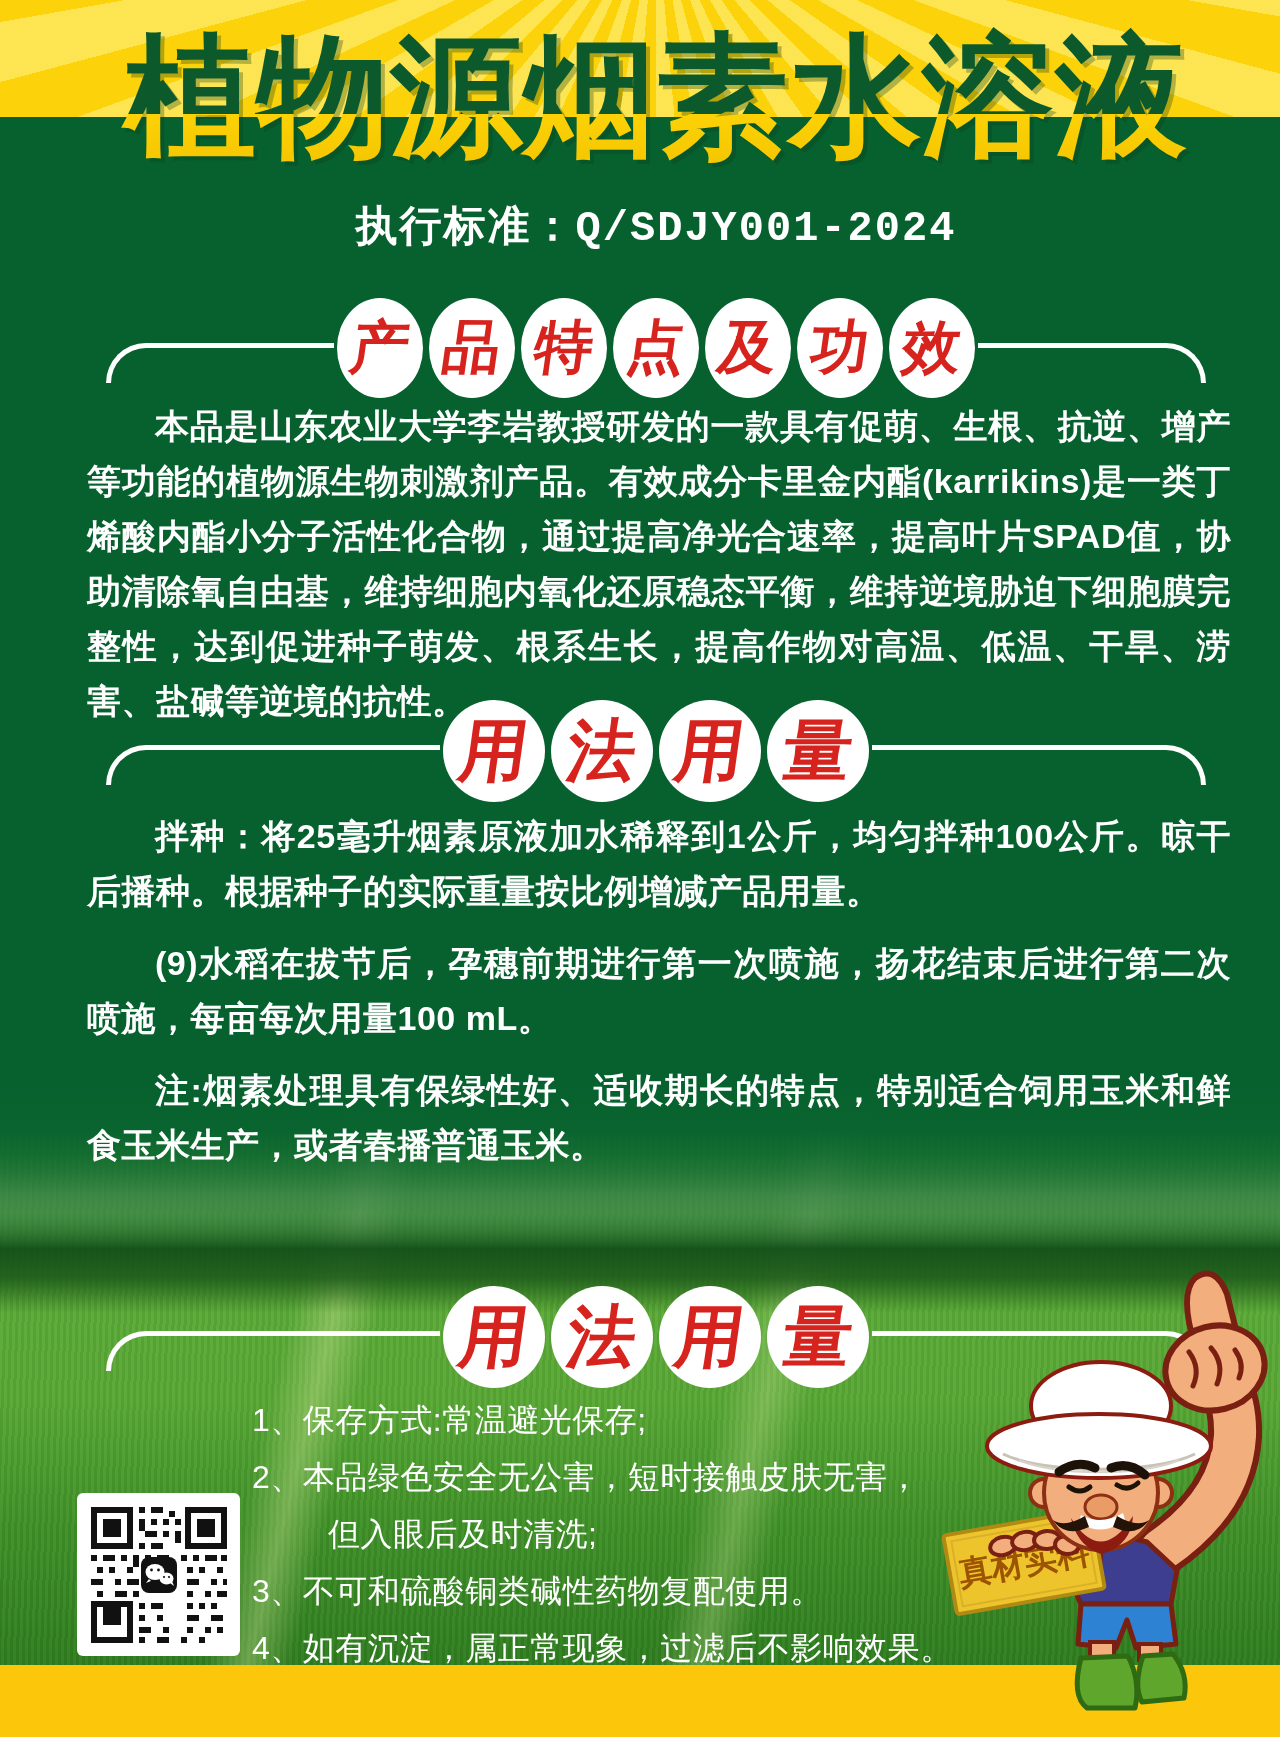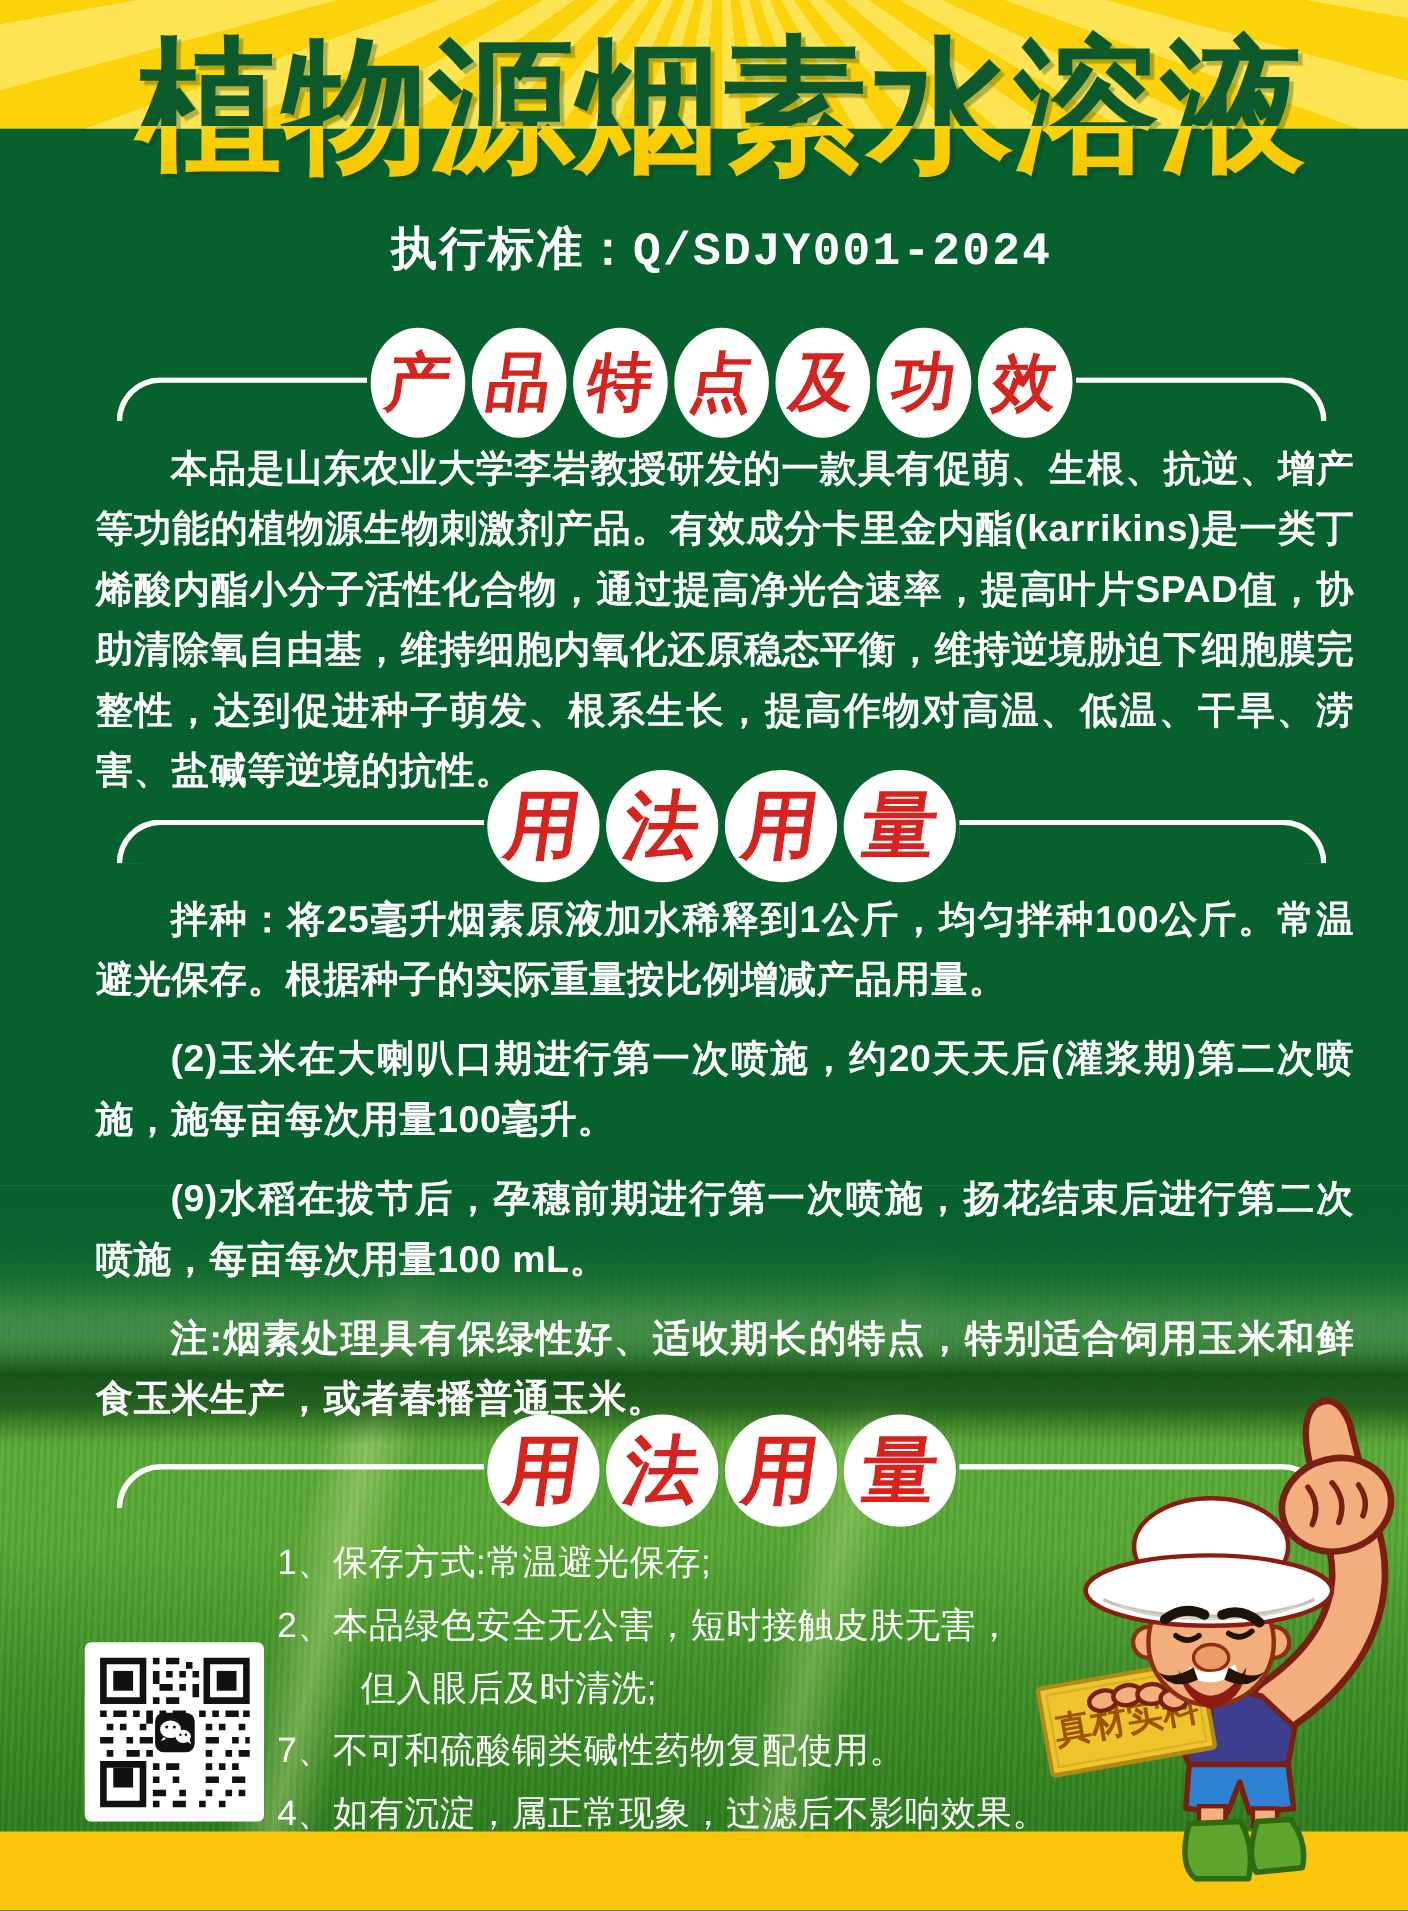--- a/index.html
+++ b/index.html
@@ -140,22 +140,21 @@
           <span>用</span>
         </div>
       <div class="oval">
           <span>量</span>
         </div>
     </div>
     <div class="hline right"></div>
   </div>
 
   <div class="body-block bb2">
-    <p>拌种：将25毫升烟素原液加水稀释到1公斤，均匀拌种100公斤。常温避光保存。根据种子的实际重量按比例增减产品用量。</p>
-    <p>(2)玉米在大喇叭口期进行第一次喷施，约20天天后(灌浆期)第二次喷施，施每亩每次用量100毫升。</p>
+    <p>拌种：将25毫升烟素原液加水稀释到1公斤，均匀拌种100公斤。晾干后播种。根据种子的实际重量按比例增减产品用量。</p>
     <p>(9)水稻在拔节后，孕穗前期进行第一次喷施，扬花结束后进行第二次喷施，每亩每次用量100 mL。</p>
     <p>注:烟素处理具有保绿性好、适收期长的特点，特别适合饲用玉米和鲜食玉米生产，或者春播普通玉米。</p>
   </div>
 
   <div class="sec-head four sh3">
     <div class="hline left"></div>
     <div class="ovals">
       <div class="oval">
           <span>用</span>
         </div>
@@ -169,21 +168,21 @@
           <span>量</span>
         </div>
     </div>
     <div class="hline right"></div>
   </div>
 
   <div class="list-block">
     <p>1、保存方式:常温避光保存;</p>
     <p>2、本品绿色安全无公害，短时接触皮肤无害，
 但入眼后及时清洗;</p>
-    <p>7、不可和硫酸铜类碱性药物复配使用。</p>
+    <p>3、不可和硫酸铜类碱性药物复配使用。</p>
     <p>4、如有沉淀，属正常现象，过滤后不影响效果。</p>
   </div>
 
   <div class="qr-box">
     <svg width="140" height="140" viewBox="0 0 140 140">
       <rect x="0" y="0" width="140" height="140" fill="#fff"></rect>
 
       <g fill="#111">
         <path d="M2 2h42v42H2z M8 8v30h30V8z" fill-rule="evenodd"></path>
         <rect x="14" y="14" width="18" height="18"></rect>

